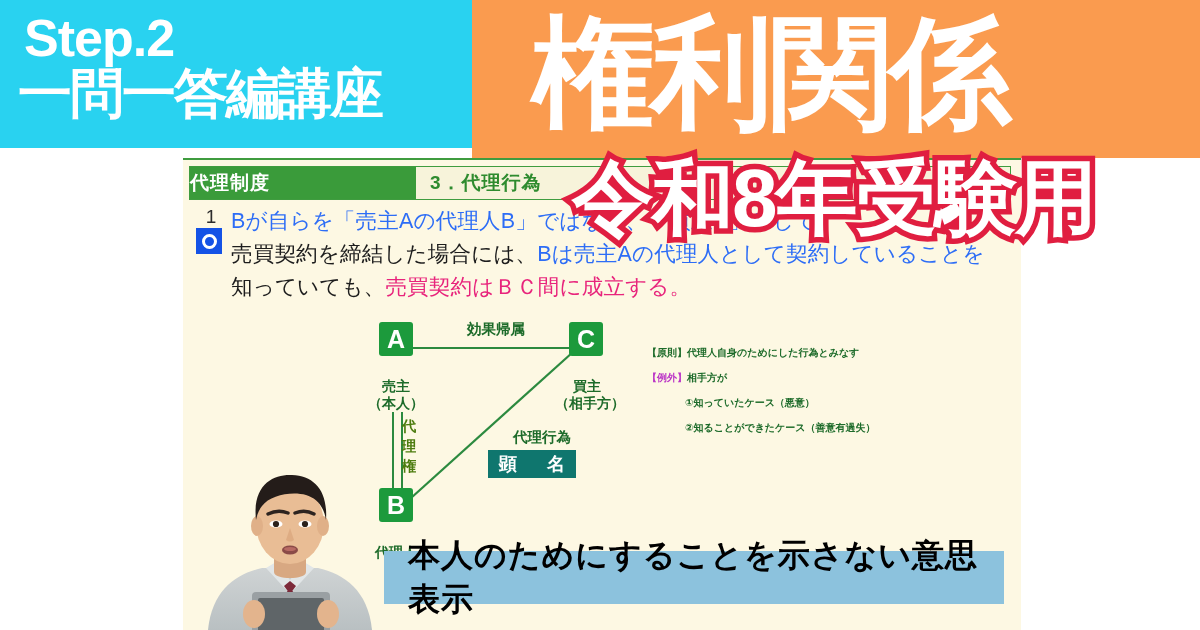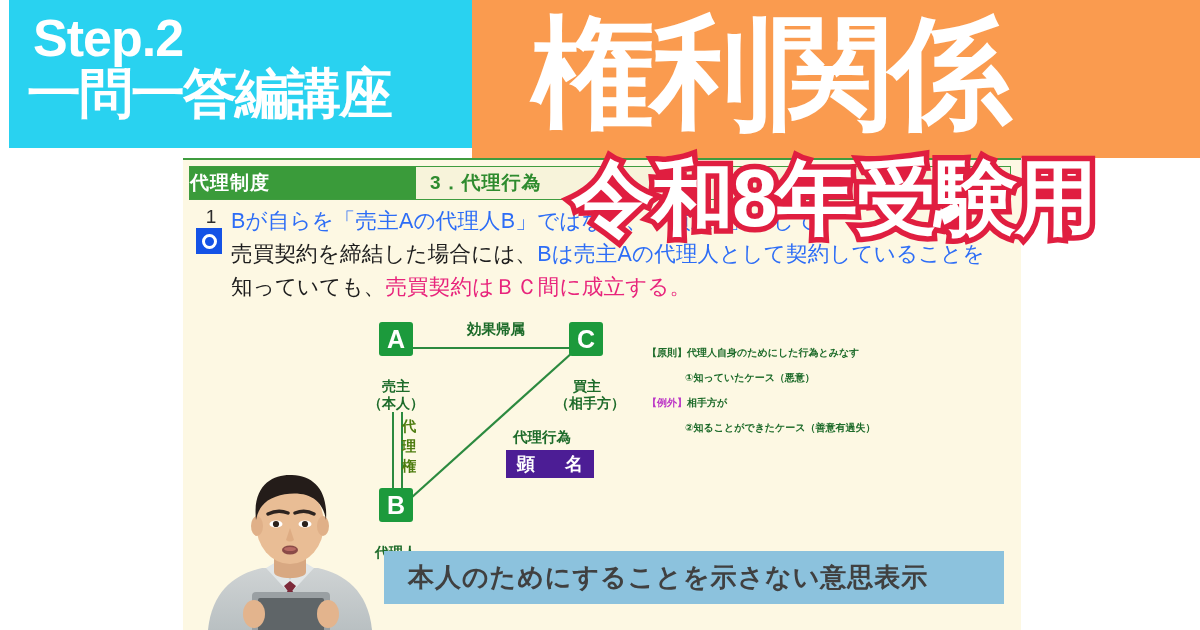--- a/index.html
+++ b/index.html
@@ -6,21 +6,21 @@
   body{
     width:1200px;height:630px;
     background:#ffffff;
     font-family:"Liberation Sans","DejaVu Sans",sans-serif;
     overflow:hidden;position:relative;
   }
   #thumb{position:absolute;inset:0;width:1200px;height:630px;}
 
   
   .banner-left{
-    position:absolute;left:9px;top:0;width:472px;height:148px;
+    position:absolute;left:0;top:0;width:472px;height:148px;
     background:#29d2f0;
   }
   .banner-left .step{
     position:absolute;left:24px;top:12px;
     color:#ffffff;font-size:52px;font-weight:bold;letter-spacing:-1px;
     line-height:1;
   }
   .banner-left .course{
     position:absolute;left:18px;top:66px;
     color:#ffffff;font-size:54px;font-weight:bold;
@@ -123,43 +123,43 @@
   .lbl-dairiken{
     position:absolute;left:-14px;top:96px;width:24px;
     color:#4d7c0f;font-size:14.5px;font-weight:bold;
     line-height:20px;text-align:center;margin-left:32px;
   }
   .lbl-dairikoui{
     position:absolute;left:108px;top:108px;width:110px;
     color:#1d6b2a;font-size:14.5px;font-weight:bold;text-align:center;
   }
   .kenmei{
-    position:absolute;left:127px;top:130px;width:88px;height:28px;
-    background:#4c1d95;color:#ffffff;font-size:18px;font-weight:bold;
+    position:absolute;left:109px;top:130px;width:88px;height:28px;
+    background:#0f766e;color:#ffffff;font-size:18px;font-weight:bold;
     display:flex;align-items:center;justify-content:center;letter-spacing:6px;
     text-indent:6px;
   }
 
   
   .notes{
     position:absolute;left:464px;top:164px;width:380px;
     font-size:10px;line-height:25px;font-weight:bold;margin-top:16px;
   }
   .notes .n-green{color:#1d6b2a;}
   .notes .n-purple{color:#bb35c6;}
   .notes .ind{padding-left:38px;display:block;}
 
   
   .bottombar{
     position:absolute;left:201px;top:391px;width:620px;height:53px;
     background:#8cc2dd;
     display:flex;align-items:center;padding-left:24px;box-sizing:border-box;
   }
   .bottombar span{
-    color:#404040;font-size:26px;font-weight:bold;letter-spacing:1px;
+    color:#000000;font-size:32px;font-weight:bold;letter-spacing:1px;
   }
 
   
   .presenter{position:absolute;left:200px;top:462px;width:180px;height:168px;}
 
   
   .reiwa{
     position:absolute;left:572px;top:157px;
     font-size:82px;font-weight:bold;line-height:1;
     color:#ffffff;white-space:nowrap;letter-spacing:-2px;
@@ -232,25 +232,25 @@
 
         <div class="node node-b">B</div>
         <div class="nlabel lbl-b">代理人</div>
       </div>
 
       <div class="notes">
         <div>
           <span class="n-green">【原則】</span><span class="n-green">代理人自身のためにした行為とみなす</span>
         </div>
         <div>
+          <span class="n-purple">【例外】</span><span class="n-green">相手方が</span>
+        </div>
+        <div>
             <span class="ind n-green">①知っていたケース（悪意）</span>
           </div>
-        <div>
-          <span class="n-purple">【例外】</span><span class="n-green">相手方が</span>
-        </div>
         <div>
             <span class="ind n-green">②知ることができたケース（善意有過失）</span>
           </div>
       </div>
 
       <div class="bottombar">
         <span>本人のためにすることを示さない意思表示</span>
       </div>
 
     </div>

